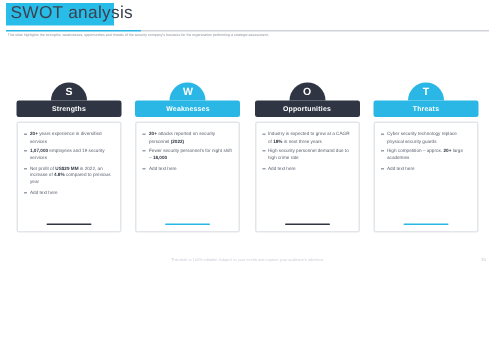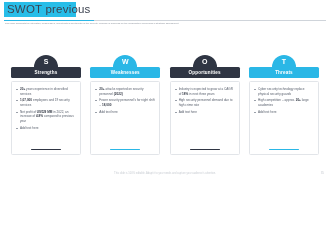--- a/index.html
+++ b/index.html
@@ -147,21 +147,21 @@
     font-size:3px;
     color:#c8ccd2;
   }
 </style>
 </head>
 <body>
 
 <div class="header">
   <div class="title-wrap">
     <div class="title-hl"></div>
-    <div class="title-text">SWOT previous</div>
+    <div class="title-text">SWOT analysis</div>
   </div>
   <div class="title-rule"></div>
   <div class="subtitle">This slide highlights the strengths, weaknesses, opportunities and threats of the security company's business for the organization performing a strategic assessment.</div>
 </div>
 
 <div class="cards">
     <div class="card">
       <div class="cap" style="background: rgb(47, 53, 67);">
         <span class="cap-letter">S</span>
       </div>

